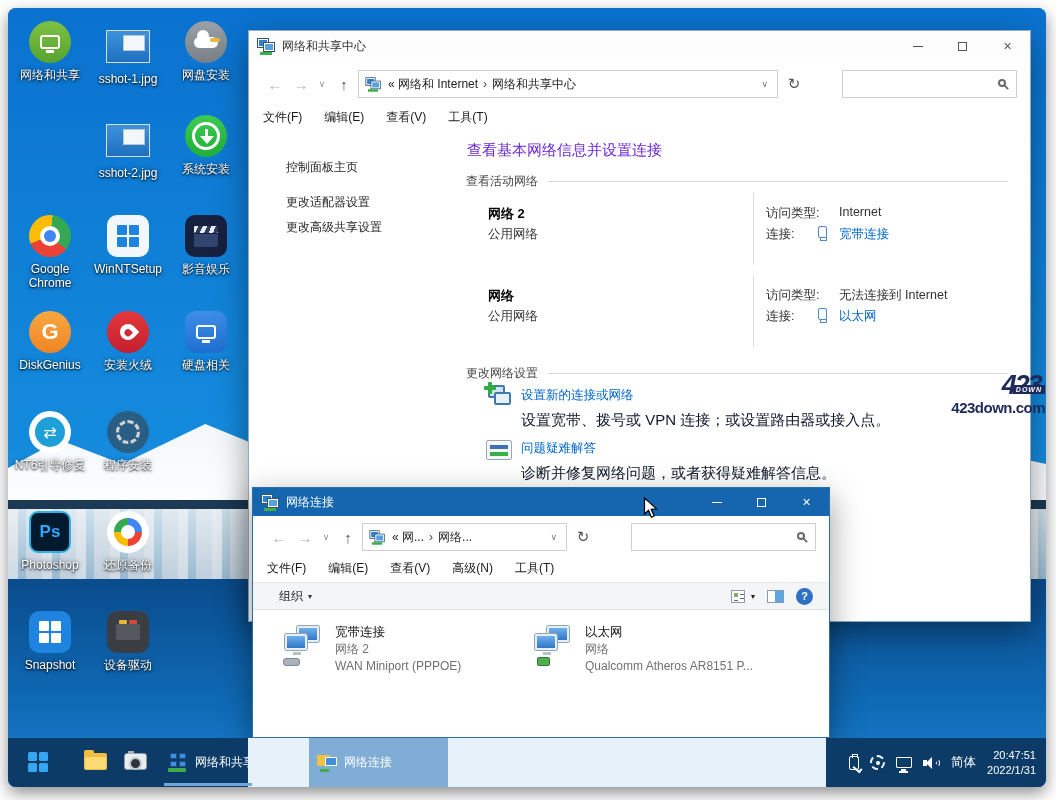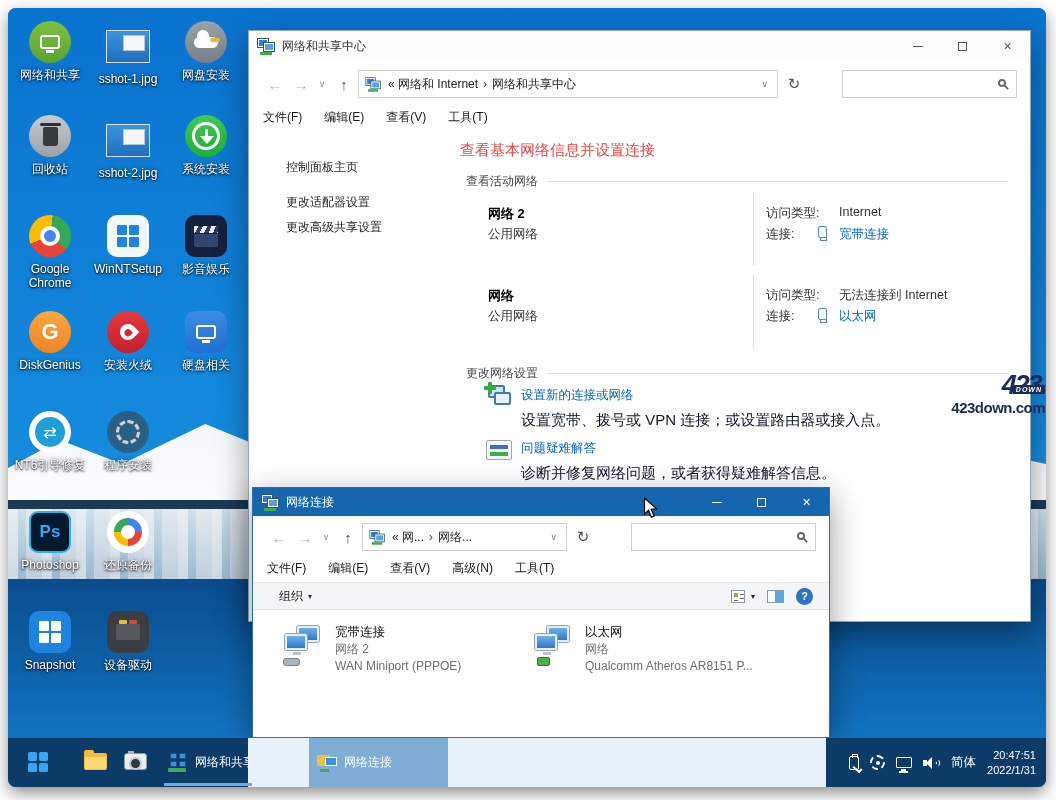--- a/index.html
+++ b/index.html
@@ -109,21 +109,21 @@
   .searchbox input{position:absolute;inset:0;border:0;outline:none;padding:0 26px 0 8px;font-size:12px;background:transparent;}
   .mag{position:absolute;right:10px;top:8px;width:8px;height:8px;border:2px solid #6a6a6a;border-radius:50%;}
   .mag::after{content:"";position:absolute;width:6px;height:2px;background:#6a6a6a;transform:rotate(45deg);right:-5px;bottom:-3px;}
   .menubar{position:absolute;left:0;right:0;display:flex;padding-left:14px;font-size:12px;color:#1a1a1a;}
   #win1 .menubar{top:78px;} #win2 .menubar{top:72px;}
   .menubar span{margin-right:22px;}
 
   
   .w1content{position:absolute;left:0;right:0;top:102px;bottom:0;background:#fff;}
   .sb-link{position:absolute;left:37px;font-size:12px;color:#1f1f1f;white-space:nowrap;cursor:pointer;}
-  .w1head{position:absolute;left:211px;top:8px;font-size:15px;color:#ef4444;}
+  .w1head{position:absolute;left:218px;top:8px;font-size:15px;color:#6d28d9;}
   .sectline{position:absolute;left:217px;right:22px;display:flex;align-items:center;gap:10px;font-size:12px;color:#444;}
   .sectline .rule{flex:1;border-top:1px solid #d8d8d8;}
   .netrow{position:absolute;left:217px;right:22px;height:72px;}
   .netname{position:absolute;left:22px;top:12px;font-size:13px;font-weight:bold;color:#000;}
   .netkind{position:absolute;left:22px;top:33px;font-size:12.5px;color:#333;}
   .vline{position:absolute;left:287px;top:0;bottom:0;border-left:1px solid #dcdcdc;}
   .nlab1{position:absolute;left:300px;top:12px;font-size:12.5px;color:#333;}
   .nval1{position:absolute;left:373px;top:12px;font-size:12.5px;color:#333;}
   .nlab2{position:absolute;left:300px;top:33px;font-size:12.5px;color:#333;}
   .nval2{position:absolute;left:373px;top:33px;font-size:12.5px;color:#0066cc;cursor:pointer;}
@@ -242,28 +242,20 @@
   </div>
   <div class="dicon" style="left:160px;top:12px">
     <div class="art">
         <div class="circ a-cloud">
           <div class="cloudshape"></div>
         </div>
       </div>
     <div class="dlabel">网盘安装</div>
   </div>
 
-  <div class="dicon" style="left:4px;top:106px">
-    <div class="art">
-        <div class="circ a-recycle">
-          <div class="trash"></div>
-        </div>
-      </div>
-    <div class="dlabel">回收站</div>
-  </div>
   <div class="dicon" style="left:82px;top:110px">
     <div class="art">
         <div class="a-sshot"></div>
       </div>
     <div class="dlabel">sshot-2.jpg</div>
   </div>
   <div class="dicon" style="left:160px;top:106px">
     <div class="art">
         <div class="circ a-sysinstall">
           <div class="ring-arrow"></div>

